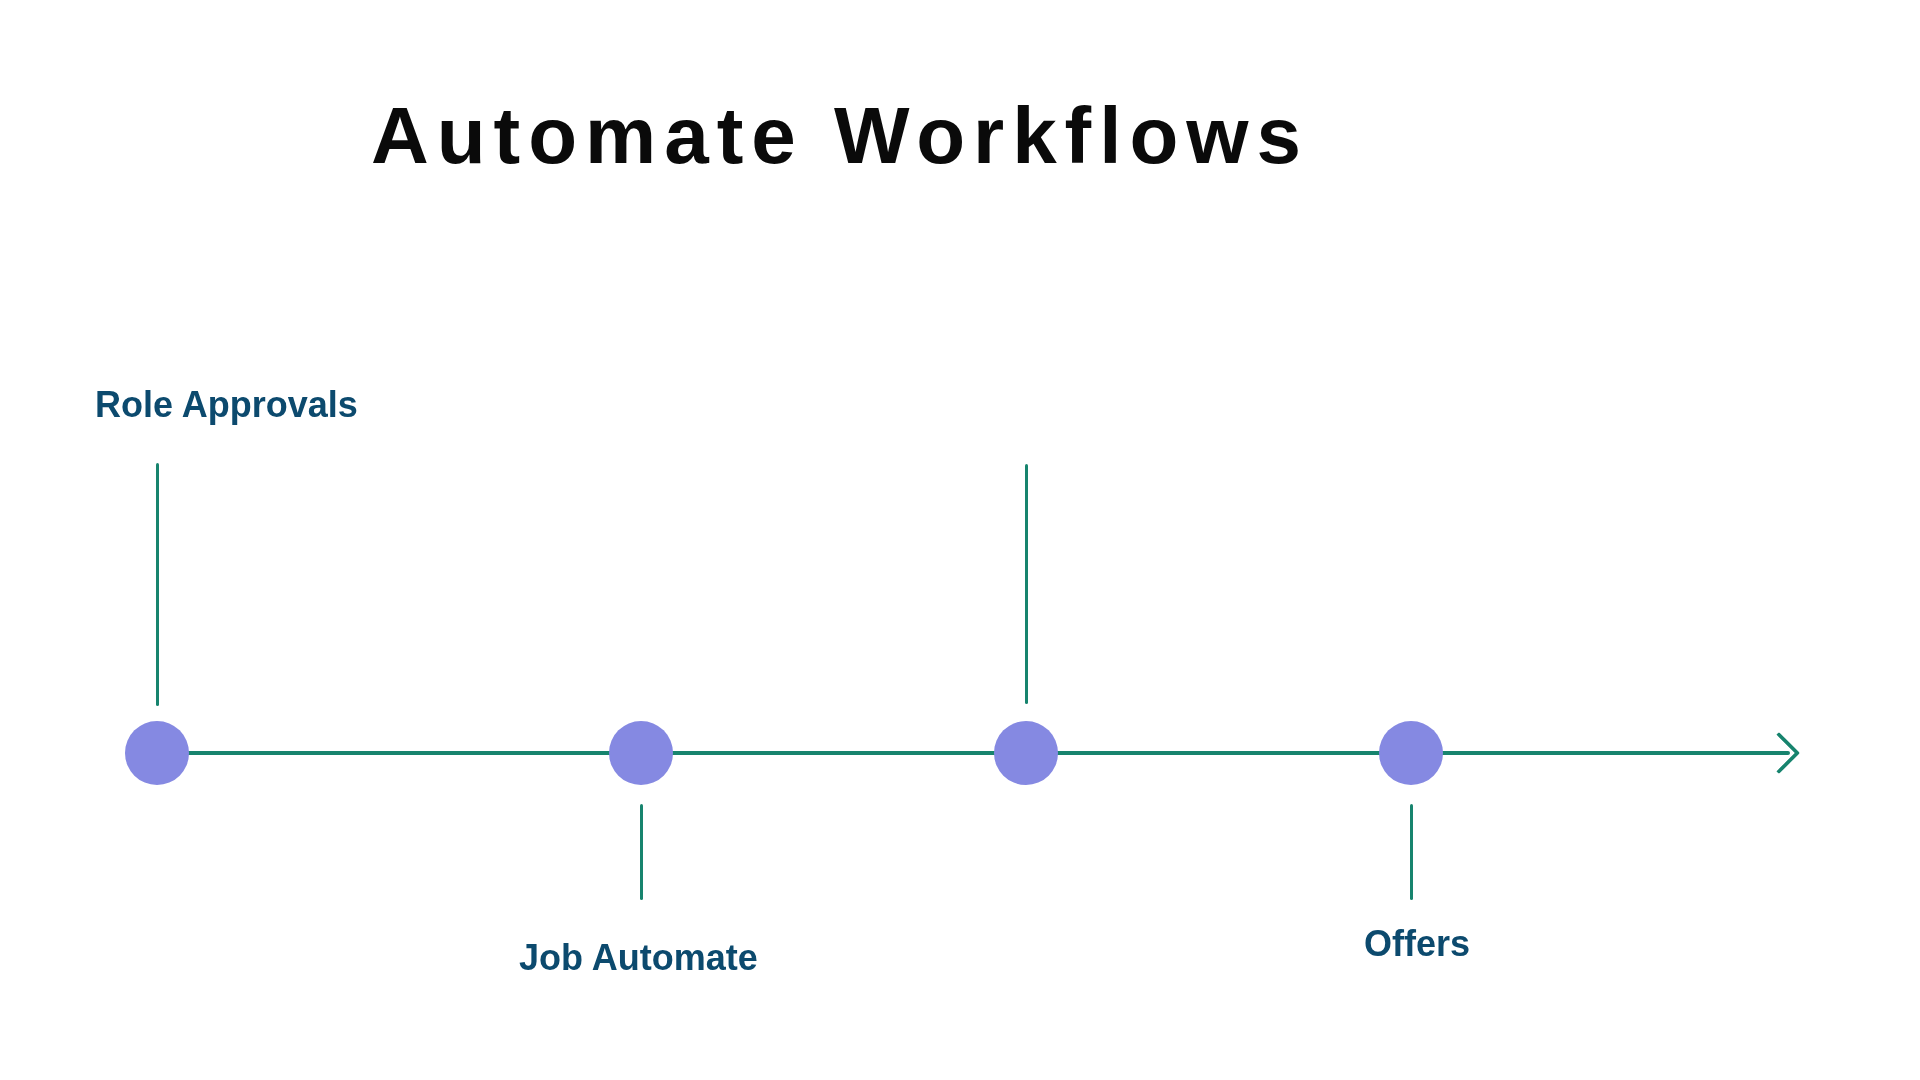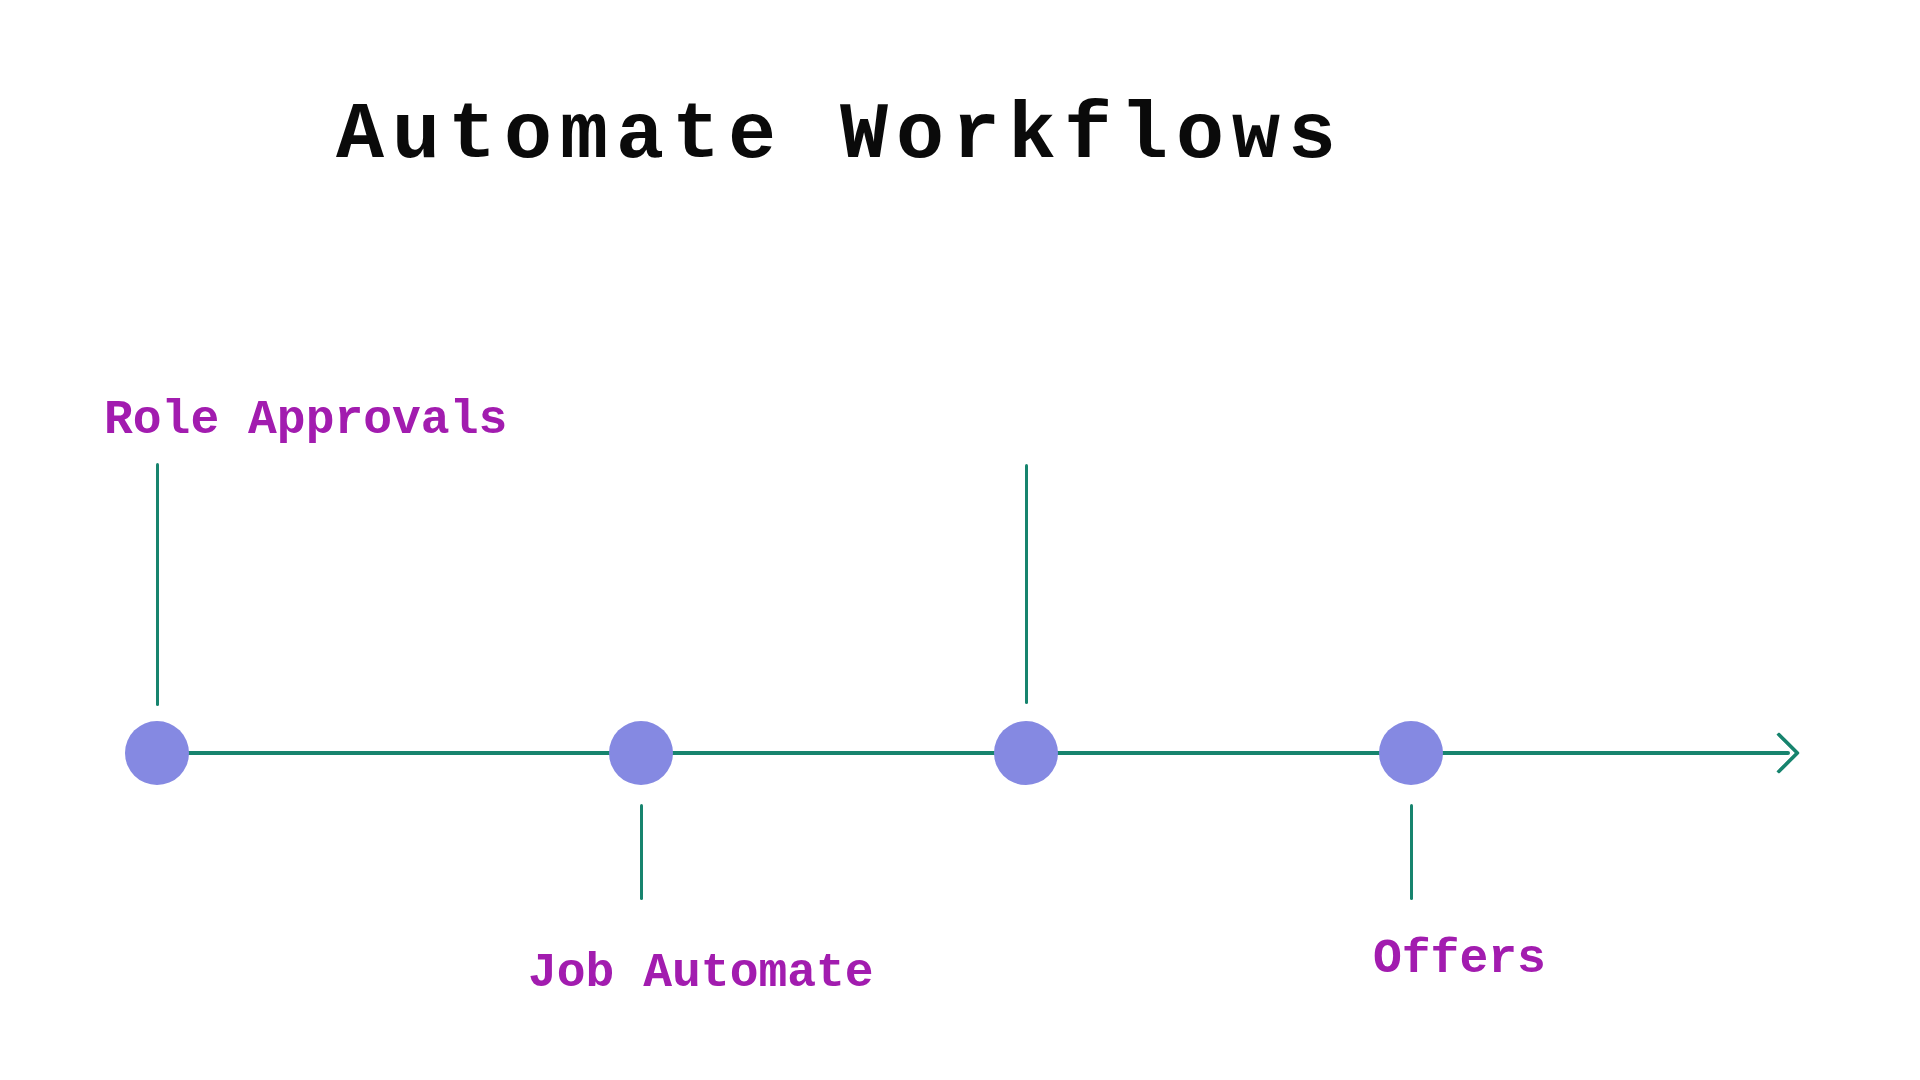--- a/index.html
+++ b/index.html
@@ -6,21 +6,21 @@
     margin: 0;
     padding: 0;
     background: #ffffff;
   }
   .canvas {
     position: relative;
     width: 1920px;
     height: 1080px;
     background: #ffffff;
     overflow: hidden;
-    font-family: Liberation Mono, monospace;
+    font-family: Liberation Sans, sans-serif;
   }
   .title {
     position: absolute;
     left: 840px;
     top: 96px;
     transform: translateX(-50%);
     margin: 0;
     font-size: 80px;
     font-weight: bold;
     letter-spacing: 8px;
@@ -66,25 +66,25 @@
     height: 64px;
     border-radius: 50%;
     background: #8589e2;
   }
   .n1 { left: 125px;  }
   .n2 { left: 609px;  }
   .n3 { left: 994px;  }
   .n4 { left: 1379px; }
   .milestone-label {
     position: absolute;
-    margin: 13px;
-    font-size: 48px;
+    margin: 4px;
+    font-size: 36px;
     font-weight: bold;
     line-height: 1;
-    color: #a21caf;
+    color: #0c4a6e;
     white-space: nowrap;
   }
   .l1 { left: 91px;   top: 383px; }
   .l2 { left: 515px;  top: 936px; }
   .l3 { left: 963px;  top: 384px; }
   .l4 { left: 1360px; top: 922px; }
 </style>
 </head>
 <body>
 

